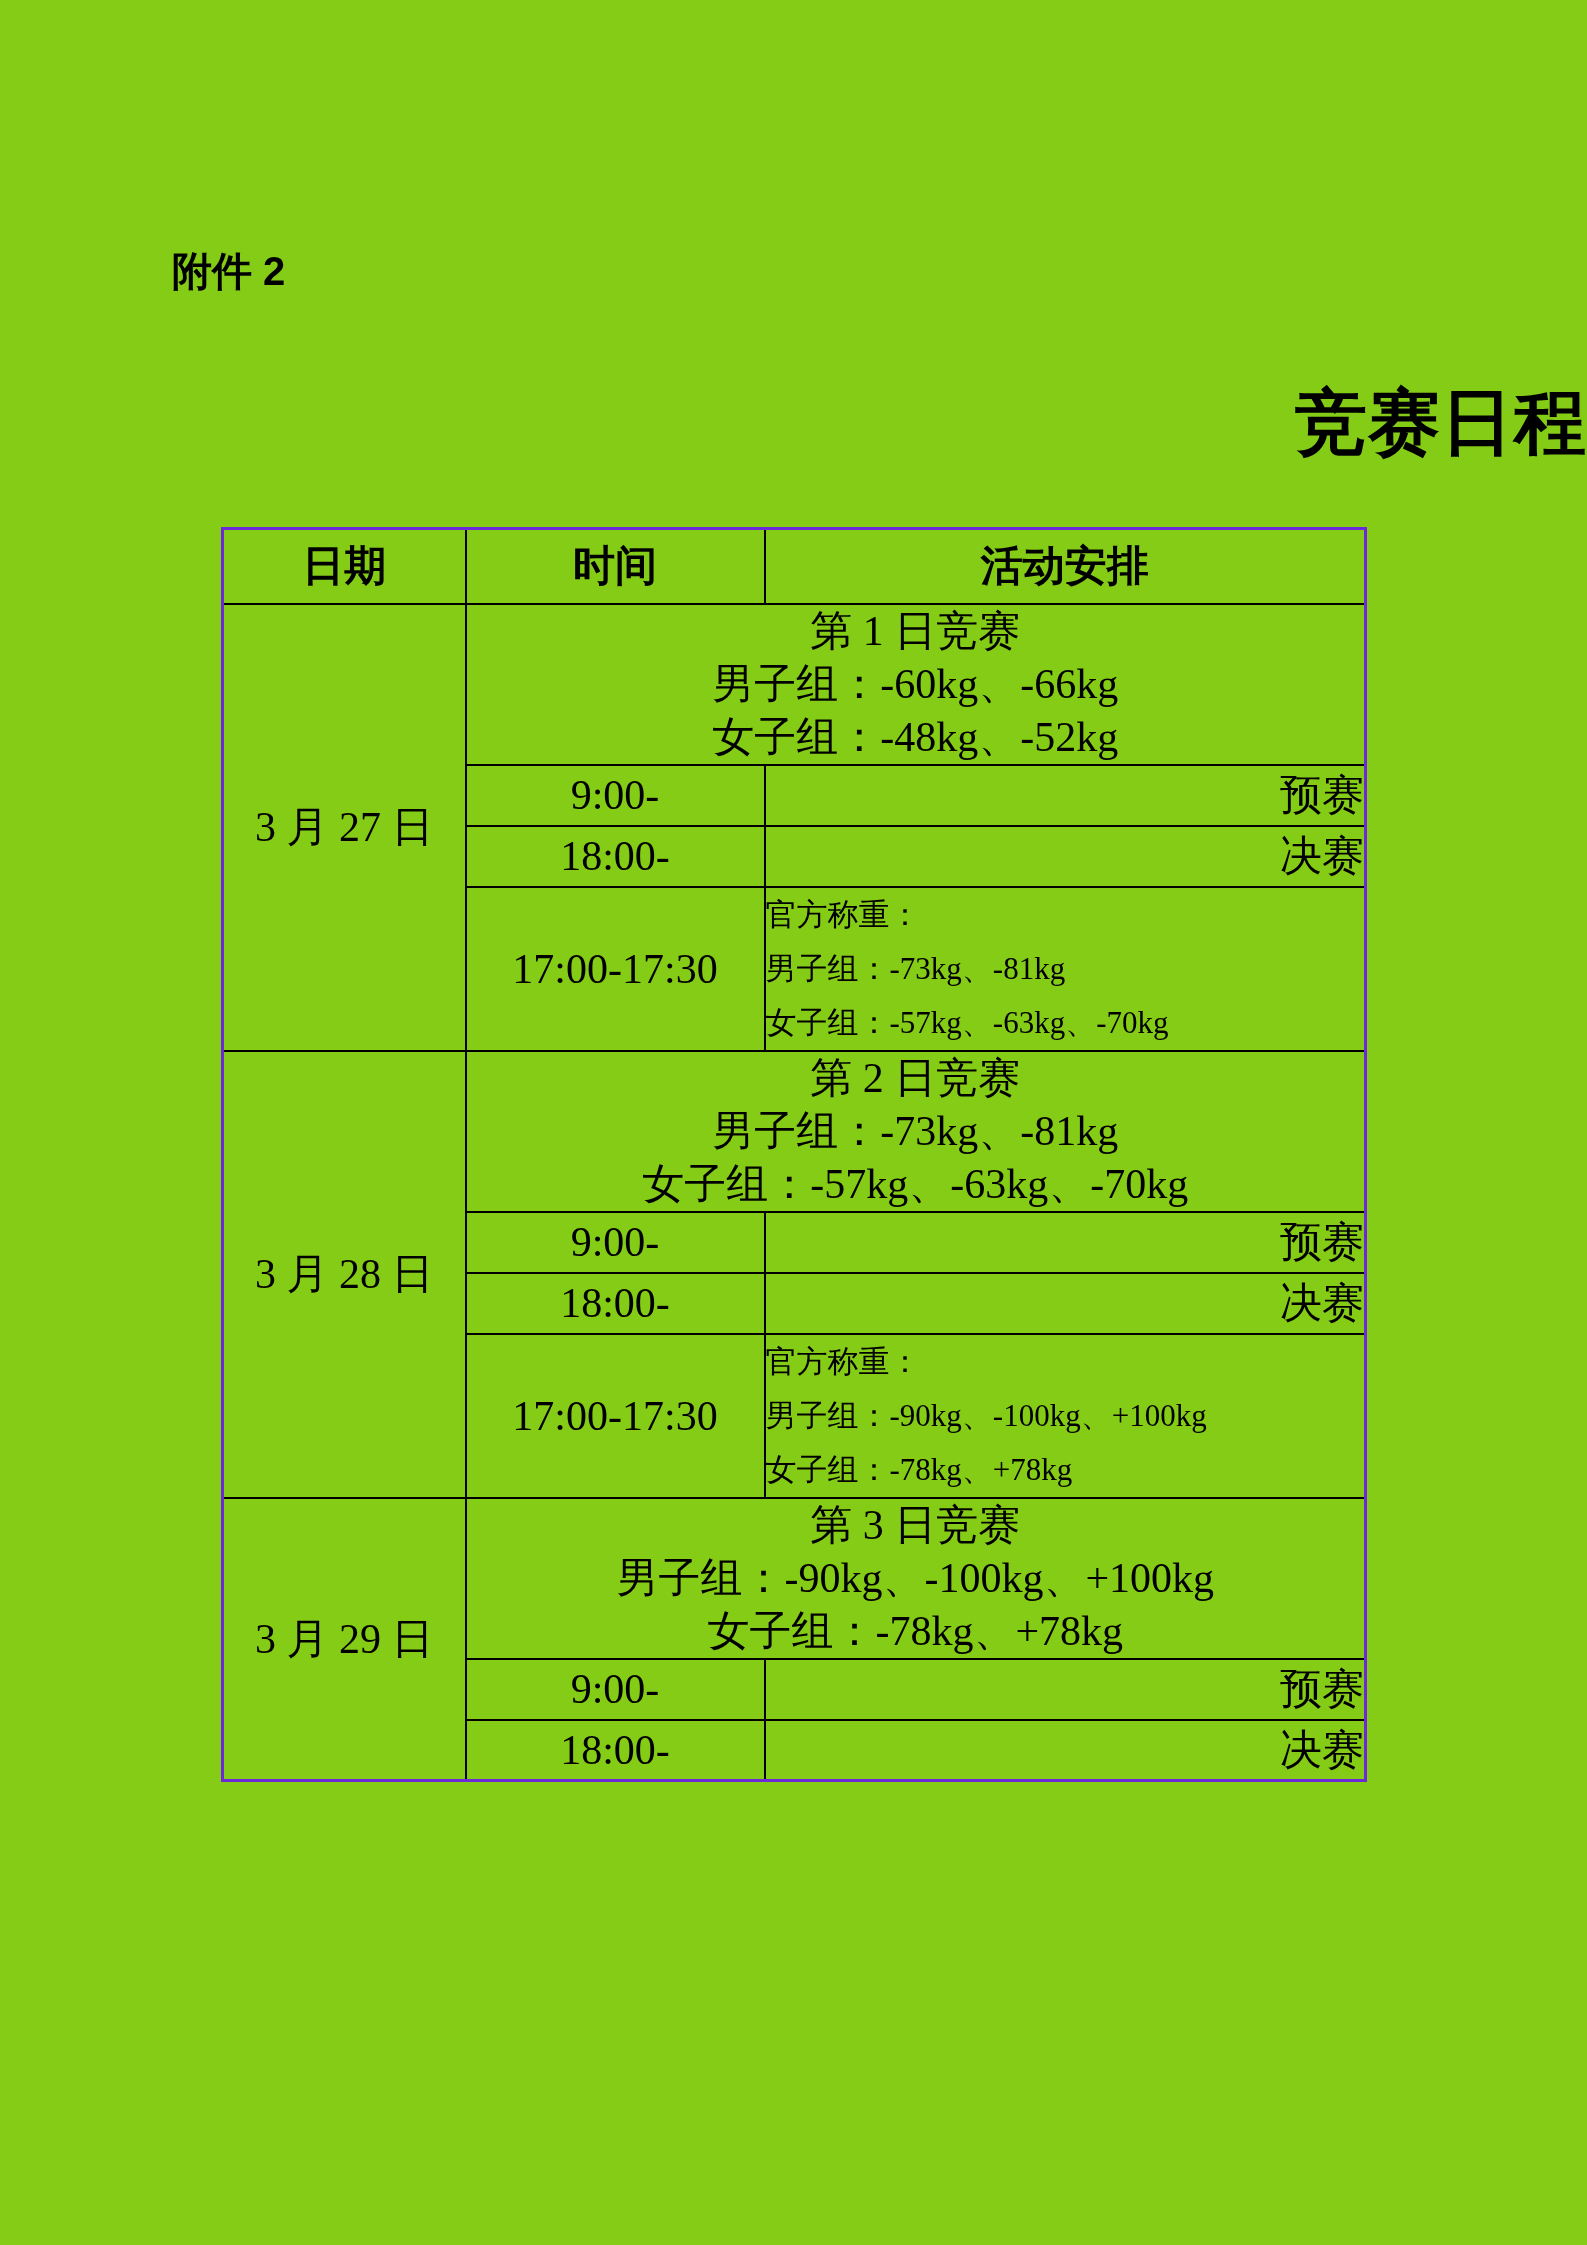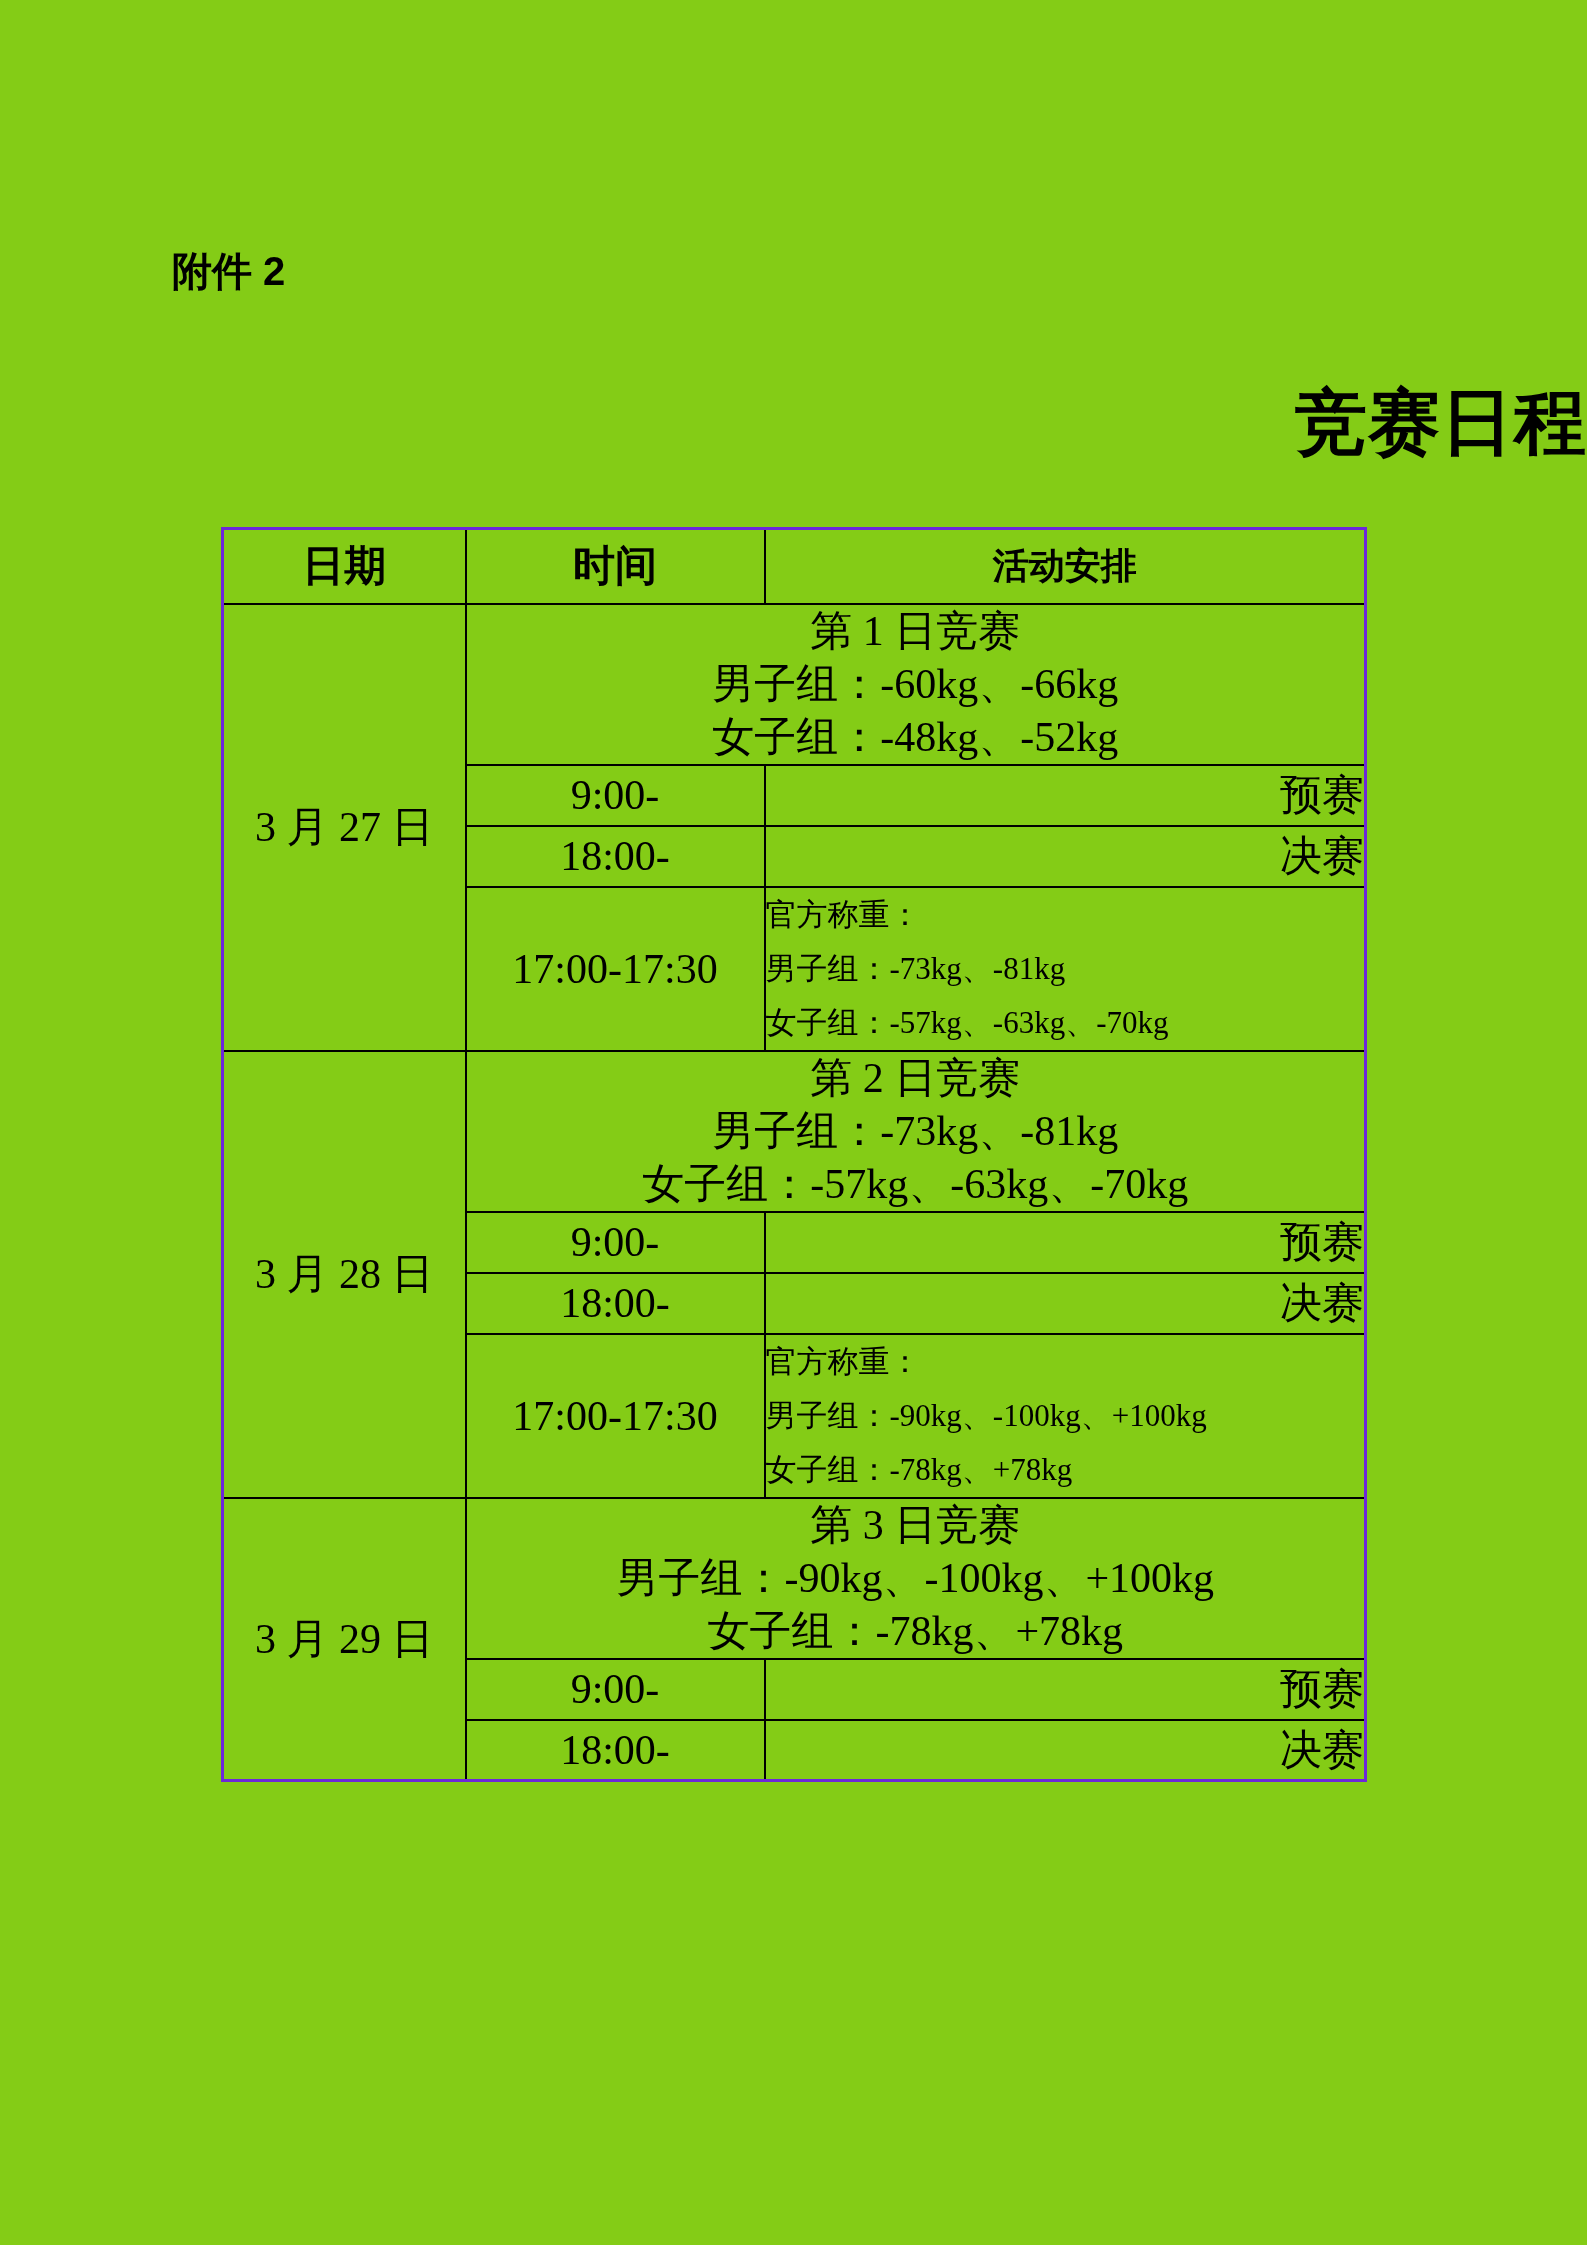--- a/index.html
+++ b/index.html
@@ -61,21 +61,21 @@
   tr.h-weighin { height: 162px; }
   th.hdr {
     font-family: "Liberation Sans", "DejaVu Sans", sans-serif;
     font-weight: bold;
     font-size: 42px;
     text-align: center;
   }
   th.hdr-activity {
     font-family: "Liberation Sans", "DejaVu Sans", sans-serif;
     font-weight: bold;
-    font-size: 36px;
+    font-size: 42px;
     text-align: center;
   }
   td.date-cell {
     font-size: 42px;
     text-align: center;
   }
   td.time-cell {
     font-size: 42px;
     text-align: center;
   }

